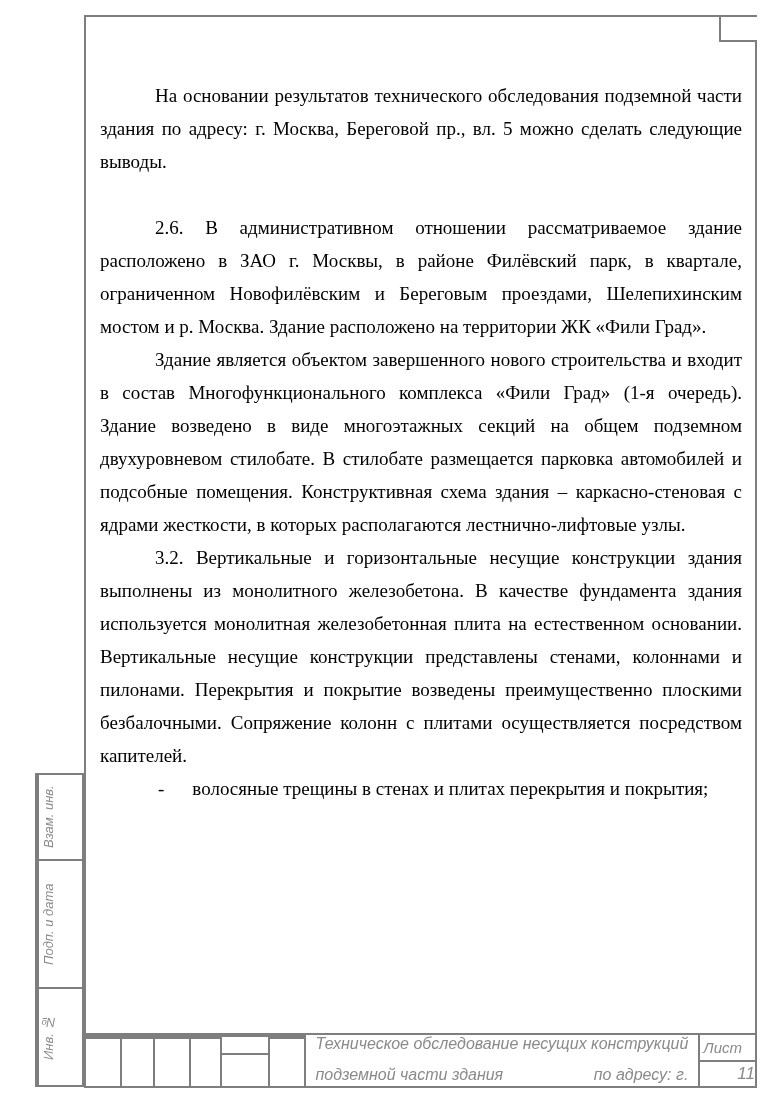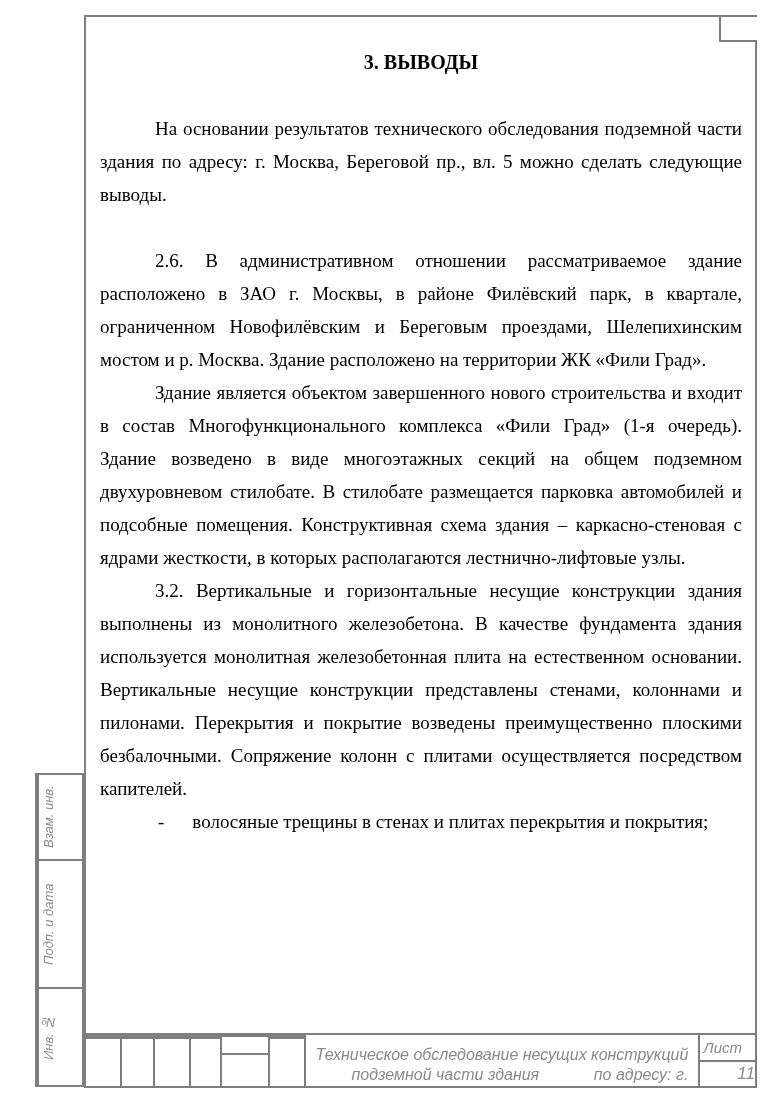--- a/index.html
+++ b/index.html
@@ -58,43 +58,42 @@
   }
   .tb-col .r1{height:20px;box-sizing:border-box;border-bottom:2px solid #7e7e7e;}
   .tb-col .r2{height:12px;box-sizing:border-box;border-bottom:2px solid #7e7e7e;}
   .tb-col .r3{
     flex:1;display:flex;align-items:center;justify-content:center;
     font-size:16px;white-space:nowrap;overflow:hidden;margin-top:48px;
   }
   .w36{width:36px;} .w37{width:37px;} .w55{width:55px;gap:16px;}
   .tb-doc{
     width:398px;box-sizing:border-box;border-right:2px solid #7e7e7e;
-    padding:11px 10px 2px 10px;display:flex;flex-direction:column;justify-content:space-between;
+    padding:0 10px 2px 10px;display:flex;flex-direction:column;justify-content:space-between;
     font-size:16px;
   }
   .tb-doc .l1{text-align:center;white-space:nowrap;}
-  .tb-doc .l2{display:flex;justify-content:space-between;white-space:nowrap;margin-left:36px;}
+  .tb-doc .l2{display:flex;justify-content:space-between;white-space:nowrap;}
   .tb-sheet{flex:1;display:flex;flex-direction:column;box-sizing:border-box;}
   .tb-sheet .lbl{
     height:27px;box-sizing:border-box;border-bottom:2px solid #7e7e7e;
     display:flex;align-items:center;justify-content:flex-start;
     padding-left:3px;font-size:15px;white-space:nowrap;overflow:hidden;
   }
   .tb-sheet .num{
     flex:1;display:flex;align-items:center;justify-content:center;font-size:17px;margin-left:37px;
   }
 </style>
 </head>
 <body>
 
 <div class="frame"></div>
 <div class="corner-box"></div>
 
 <div class="content">
-  <p class="sec-title">3. ВЫВОДЫ</p>
   <p class="space-before">На основании результатов технического обследования подземной части здания по адресу: г. Москва, Береговой пр., вл. 5 можно сделать следующие выводы.</p>
   <p class="space-before">2.6. В административном отношении рассматриваемое здание расположено в ЗАО г. Москвы, в районе Филёвский парк, в квартале, ограниченном Новофилёвским и Береговым проездами, Шелепихинским мостом и р. Москва. Здание расположено на территории ЖК «Фили Град».</p>
   <p>Здание является объектом завершенного нового строительства и входит в состав Многофункционального комплекса «Фили Град» (1-я очередь). Здание возведено в виде многоэтажных секций на общем подземном двухуровневом стилобате. В стилобате размещается парковка автомобилей и подсобные помещения. Конструктивная схема здания – каркасно-стеновая с ядрами жесткости, в которых располагаются лестнично-лифтовые узлы.</p>
   <p>3.2. Вертикальные и горизонтальные несущие конструкции здания выполнены из монолитного железобетона. В качестве фундамента здания используется монолитная железобетонная плита на естественном основании. Вертикальные несущие конструкции представлены стенами, колоннами и пилонами. Перекрытия и покрытие возведены преимущественно плоскими безбалочными. Сопряжение колонн с плитами осуществляется посредством капителей.</p>
   <p class="bullet"><span>-</span><span class="gap"></span><span>волосяные трещины в стенах и плитах перекрытия и покрытия;</span></p>
 </div>
 
 <div class="side-sec sec-vzam">
   <div class="side-label">Взам. инв.</div>
   <div class="side-empty"></div>

